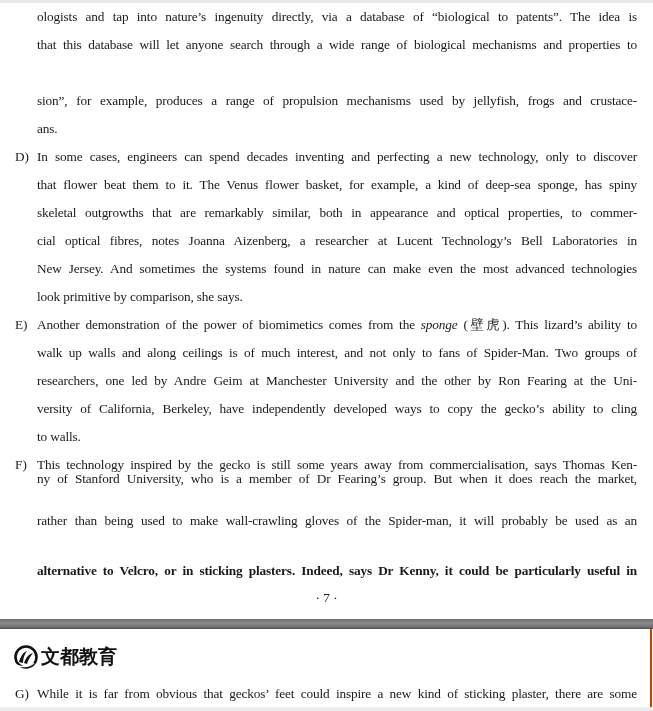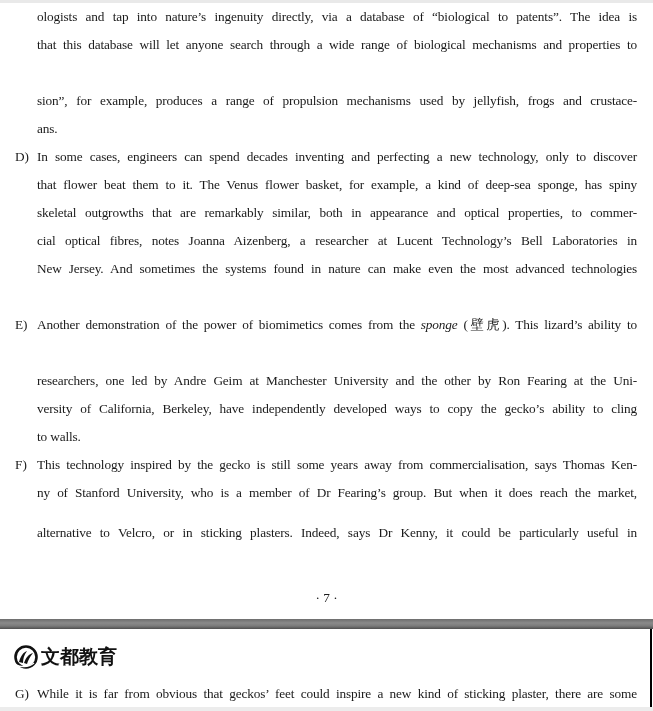--- a/index.html
+++ b/index.html
@@ -12,21 +12,21 @@
     .top-strip { position: absolute; left: 0; top: 0; width: 653px; height: 3px; background: #e9e9e9; }
     .page1 {
       position: absolute; left: 0; top: 3px; width: 653px; height: 616px; background: #fff;
     }
     .gap {
       position: absolute; left: 0; top: 619px; width: 653px; height: 10px;
       background: linear-gradient(#6d6d6d, #8a8a8a 40%, #7a7a7a 70%, #4f4f4f);
     }
     .page2 {
       position: absolute; left: 0; top: 629px; width: 650px; height: 78px; background: #fff;
-      border-right: 2px solid #000000;
+      border-right: 2px solid #c2410c;
     }
     .bottom-strip { position: absolute; left: 0; top: 707px; width: 653px; height: 4px; background: #ececec; }
 
     .line {
       position: absolute; white-space: nowrap; font-size: 13.3px; line-height: 16px;
       letter-spacing: -0.15px;
     }
     .just { text-align: justify; text-align-last: justify; }
     .label { position: absolute; font-size: 13.3px; line-height: 16px; }
     .pagenum { position: absolute; left: 0; width: 653px; text-align: center; font-size: 13.3px; }
@@ -48,31 +48,34 @@
   <div class="line just" style="left:37px; width:600px; top:34px;">that this database will let anyone search through a wide range of biological mechanisms and properties to</div>
   <div class="line just" style="left:37px; width:600px; top:90px;">sion”, for example, produces a range of propulsion mechanisms used by jellyfish, frogs and crustace-</div>
   <div class="line" style="left:37px; top:118px;">ans.</div>
 
   <div class="label" style="left:15px; top:146px;">D)</div>
   <div class="line just" style="left:37px; width:600px; top:146px;">In some cases, engineers can spend decades inventing and perfecting a new technology, only to discover</div>
   <div class="line just" style="left:37px; width:600px; top:174px;">that flower beat them to it. The Venus flower basket, for example, a kind of deep-sea sponge, has  spiny</div>
   <div class="line just" style="left:37px; width:600px; top:202px;">skeletal outgrowths that are remarkably similar, both in appearance and optical properties, to commer-</div>
   <div class="line just" style="left:37px; width:600px; top:230px;">cial optical fibres, notes Joanna Aizenberg, a researcher at Lucent Technology’s Bell Laboratories in</div>
   <div class="line just" style="left:37px; width:600px; top:258px;">New Jersey.  And sometimes the systems found in nature can make even the most advanced technologies</div>
+  <div class="line" style="left:37px; top:286px;">look primitive by comparison, she says.</div>
 
   <div class="label" style="left:15px; top:314px;">E)</div>
   <div class="line just" style="left:37px; width:600px; top:314px;"><span>Another demonstration of the power of biomimetics comes from the </span><em>sponge</em><span> (壁虎). This lizard’s ability to</span></div>
+  <div class="line just" style="left:37px; width:600px; top:342px;">walk up walls and along ceilings is of much interest, and not only to fans of Spider-Man.  Two groups of</div>
   <div class="line just" style="left:37px; width:600px; top:370px;">researchers, one led by Andre Geim at Manchester University and the other by Ron Fearing at the Uni-</div>
   <div class="line just" style="left:37px; width:600px; top:398px;">versity of California, Berkeley, have independently developed ways to copy the gecko’s  ability to cling</div>
   <div class="line" style="left:37px; top:426px;">to walls.</div>
 
   <div class="label" style="left:15px; top:454px;">F)</div>
   <div class="line just" style="left:37px; width:600px; top:454px;">This technology inspired by the gecko is still some years away from commercialisation, says Thomas Ken-</div>
-  <div class="line just" style="left:37px; width:600px; top:482px;">ny of Stanford University, who is a member of Dr Fearing’s group.  But when it does reach the market,</div>
-  <div class="line just" style="left:37px; width:600px; top:522px;">alternative to Velcro, or in sticking plasters.  Indeed, says Dr Kenny, it could be particularly useful in</div>
+  <div class="line just" style="left:37px; width:600px; top:468px;">ny of Stanford University, who is a member of Dr Fearing’s group.  But when it does reach the market,</div>
+  <div class="line just" style="left:37px; width:600px; top:510px;">rather than being used to make wall-crawling gloves of the Spider-man, it will probably be used as an</div>
+  <div class="line just" style="left:37px; width:600px; top:560px;font-weight:bold;">alternative to Velcro, or in sticking plasters.  Indeed, says Dr Kenny, it could be particularly useful in</div>
 
   <div class="pagenum" style="top:587px;">· 7 ·</div>
 </div>
 
 <div class="gap"></div>
 
 <div class="page2">
   <div class="logo">
     <svg width="24" height="24" viewBox="0 0 24 24">
       <circle cx="12" cy="12" r="10.5" fill="none" stroke="#111" stroke-width="2.6"></circle>

